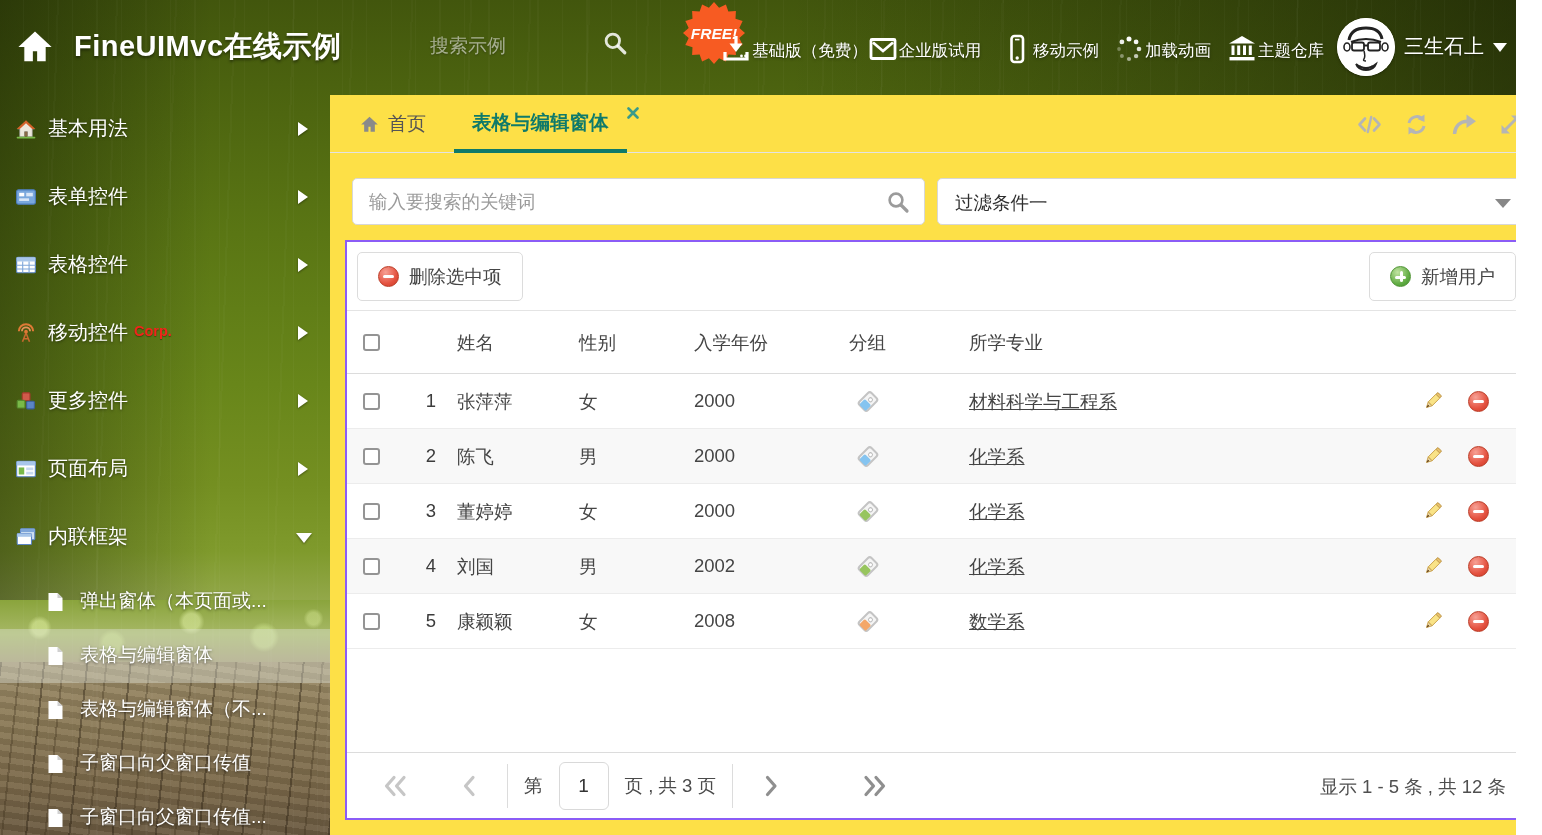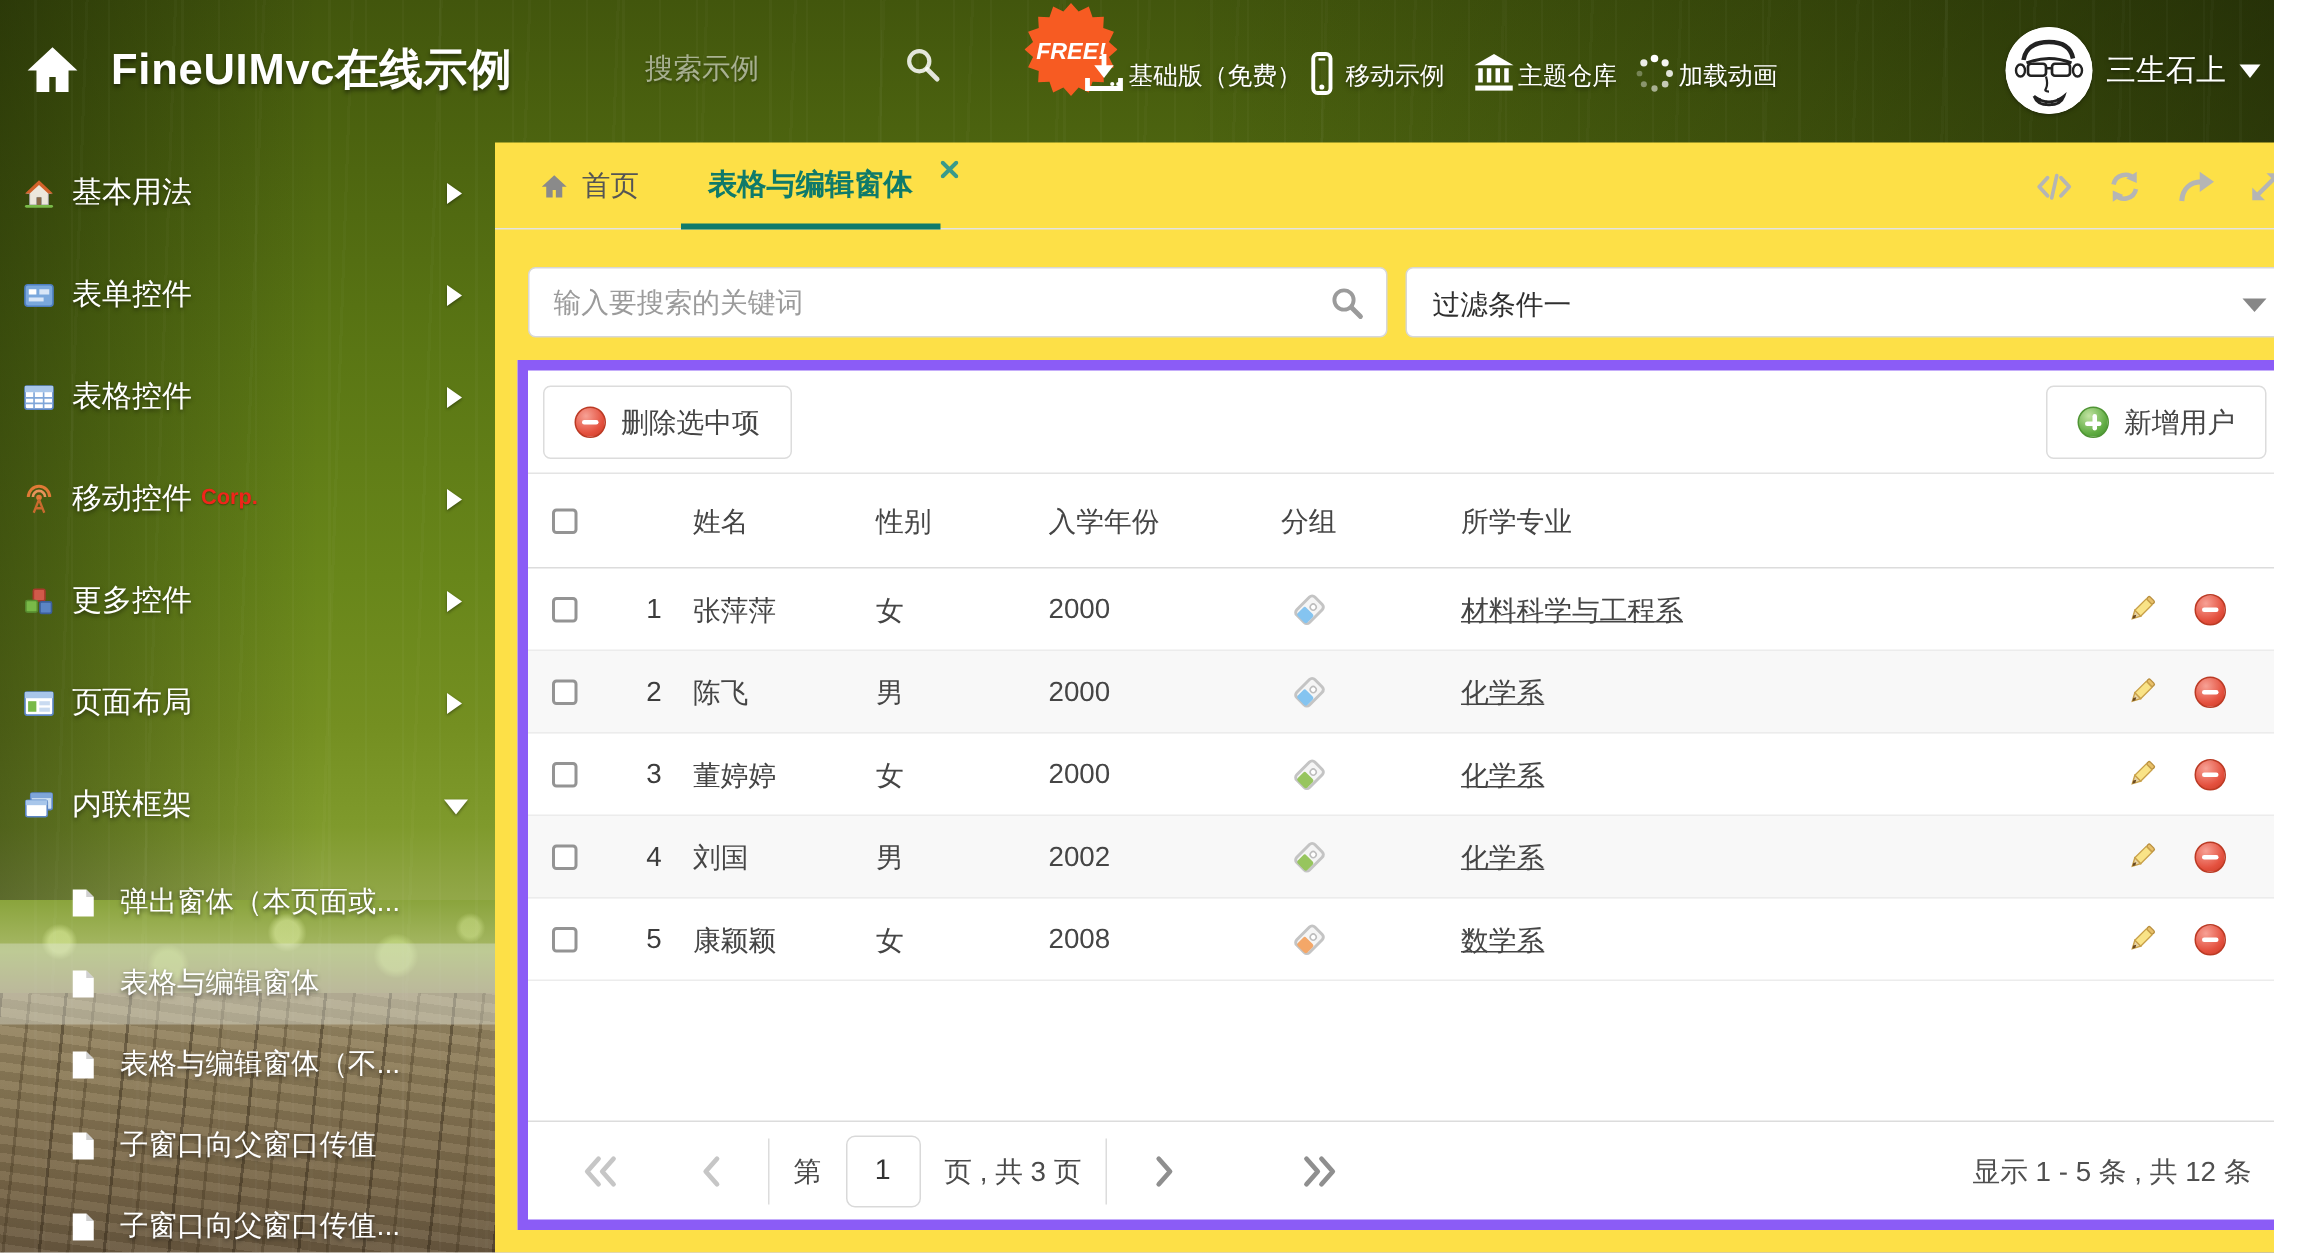--- a/index.html
+++ b/index.html
@@ -81,21 +81,21 @@
 
   .search-row { position:absolute; left:0; top:83px; width:1212px; }
   .kw-box { position:absolute; left:22px; top:0; width:573px; height:47px; border:1px solid #d7d7d7; border-radius:5px; background:#fff; }
   .kw-box input { position:absolute; left:16px; top:1px; width:500px; height:43px; border:0; outline:none; font-size:18.5px; color:#333; font-family:inherit; background:transparent; }
   .kw-box input::placeholder { color:#9b9b9b; opacity:1; }
   .kw-ic { position:absolute; right:14px; top:11px; width:24px; height:24px; cursor:pointer; }
   .flt-box { position:absolute; left:607px; top:0; width:591px; height:47px; border:1px solid #d7d7d7; border-radius:5px; background:#fff; cursor:pointer; }
   .flt-val { position:absolute; left:17px; top:11px; font-size:18.5px; color:#2f2f2f; }
   .flt-caret { position:absolute; right:16px; top:20px; width:0; height:0; border-left:8px solid transparent; border-right:8px solid transparent; border-top:9px solid #878787; }
 
-  .panel { position:absolute; left:15px; top:145px; width:1183px; height:580px; border:7px solid #8b5cf6; background:#fff; display:flex; flex-direction:column; }
+  .panel { position:absolute; left:15px; top:145px; width:1183px; height:580px; border:2px solid #8b5cf6; background:#fff; display:flex; flex-direction:column; }
   .btn-row { position:relative; height:69px; border-bottom:1px solid #e4e4e4; flex:0 0 auto; }
   .btn { position:absolute; top:10px; height:49px; border:1px solid #dcdcdc; border-radius:5px; background:#fff; display:flex; align-items:center; padding:0 20px; font-size:18.5px; color:#454545; cursor:pointer; }
   .btn .bic { margin-right:10px; }
   .btn-del { left:10px; }
   .btn-add { right:10px; }
 
   .grid-row { display:grid; grid-template-columns:46px 52px 122px 115px 155px 120px 1fr 46px 58px; align-items:center; padding-left:12px; }
   .thead { height:63px; border-bottom:1px solid #dcdcdc; font-size:18.5px; color:#454545; flex:0 0 auto; }
   .trow { height:55px; border-bottom:1px solid #ececec; font-size:18.5px; color:#454545; flex:0 0 auto; }
   .trow.alt { background:#f8f8f8; }
@@ -159,57 +159,66 @@
             <svg width="32" height="32" viewBox="0 0 32 32">
               <path d="M16 3 v10" stroke="#fff" stroke-width="3.2"></path>
               <path d="M9.5 10.5 L16 19 l6.5 -8.5 Z" fill="#fff"></path>
               <path d="M5 19 v7 h22 v-7" fill="none" stroke="#fff" stroke-width="3.2"></path>
               <circle cx="21.5" cy="23" r="1.4" fill="#fff"></circle>
               <circle cx="25.5" cy="23" r="1.4" fill="#fff"></circle>
             </svg>
           </span>
         <span class="nv-lb">基础版（免费）</span>
       </div>
+      <div class="hdr-nav-item w2">
+        <span class="nv-ic">
+            <svg width="32" height="32" viewBox="0 0 32 32">
+              <rect x="4" y="6.5" width="24" height="19" rx="1" fill="none" stroke="#fff" stroke-width="2.8"></rect>
+              <path d="M6 9.5 L16 18 L26 9.5" fill="none" stroke="#fff" stroke-width="2.8"></path>
+            </svg>
+          </span>
+        <span class="nv-lb">企业版试用</span>
+      </div>
       <div class="hdr-nav-item w3">
         <span class="nv-ic">
             <svg width="32" height="32" viewBox="0 0 32 32">
               <rect x="10.5" y="3" width="11.5" height="26" rx="3" fill="none" stroke="#fff" stroke-width="2.6"></rect>
               <line x1="14" y1="6.6" x2="18.5" y2="6.6" stroke="#fff" stroke-width="1.6"></line>
               <circle cx="16.2" cy="25" r="1.7" fill="#fff"></circle>
             </svg>
           </span>
         <span class="nv-lb">移动示例</span>
-      </div>
-      <div class="hdr-nav-item w5">
-        <span class="nv-ic">
-            <svg width="32" height="32" viewBox="0 0 32 32" fill="#fff">
-              <path d="M16 3 L29 10.5 H3 Z"></path>
-              <rect x="5.5" y="12.5" width="3" height="9.5"></rect>
-              <rect x="11.2" y="12.5" width="3" height="9.5"></rect>
-              <rect x="17" y="12.5" width="3" height="9.5"></rect>
-              <rect x="22.8" y="12.5" width="3" height="9.5"></rect>
-              <rect x="3.5" y="24" width="25" height="3.4"></rect>
-            </svg>
-          </span>
-        <span class="nv-lb">主题仓库</span>
       </div>
       <div class="hdr-nav-item w4">
         <span class="nv-ic">
             <svg width="32" height="32" viewBox="0 0 32 32" fill="#fff">
               <circle cx="16" cy="6" r="2.5"></circle>
               <circle cx="23.1" cy="8.9" r="2.4" opacity=".95"></circle>
               <circle cx="26" cy="16" r="2.3" opacity=".85"></circle>
               <circle cx="23.1" cy="23.1" r="2.2" opacity=".7"></circle>
               <circle cx="16" cy="26" r="2.1" opacity=".55"></circle>
               <circle cx="8.9" cy="23.1" r="2" opacity=".4"></circle>
               <circle cx="6" cy="16" r="1.9" opacity=".3"></circle>
               <circle cx="8.9" cy="8.9" r="2.4" opacity=".9"></circle>
             </svg>
           </span>
         <span class="nv-lb">加载动画</span>
+      </div>
+      <div class="hdr-nav-item w5">
+        <span class="nv-ic">
+            <svg width="32" height="32" viewBox="0 0 32 32" fill="#fff">
+              <path d="M16 3 L29 10.5 H3 Z"></path>
+              <rect x="5.5" y="12.5" width="3" height="9.5"></rect>
+              <rect x="11.2" y="12.5" width="3" height="9.5"></rect>
+              <rect x="17" y="12.5" width="3" height="9.5"></rect>
+              <rect x="22.8" y="12.5" width="3" height="9.5"></rect>
+              <rect x="3.5" y="24" width="25" height="3.4"></rect>
+            </svg>
+          </span>
+        <span class="nv-lb">主题仓库</span>
       </div>
     </div>
 
     <div class="avatar">
       <svg width="58" height="58" viewBox="0 0 58 58">
         <circle cx="29" cy="29" r="29" fill="#fff"></circle>
         <path d="M12 22 q2 -12 17 -12 q14 0 16 11" fill="none" stroke="#222" stroke-width="3"></path>
         <path d="M14 24 q15 -6 30 0" fill="none" stroke="#222" stroke-width="2"></path>
         <ellipse cx="10" cy="29" rx="3" ry="4" fill="none" stroke="#222" stroke-width="1.6"></ellipse>
         <ellipse cx="48" cy="29" rx="3" ry="4" fill="none" stroke="#222" stroke-width="1.6"></ellipse>

